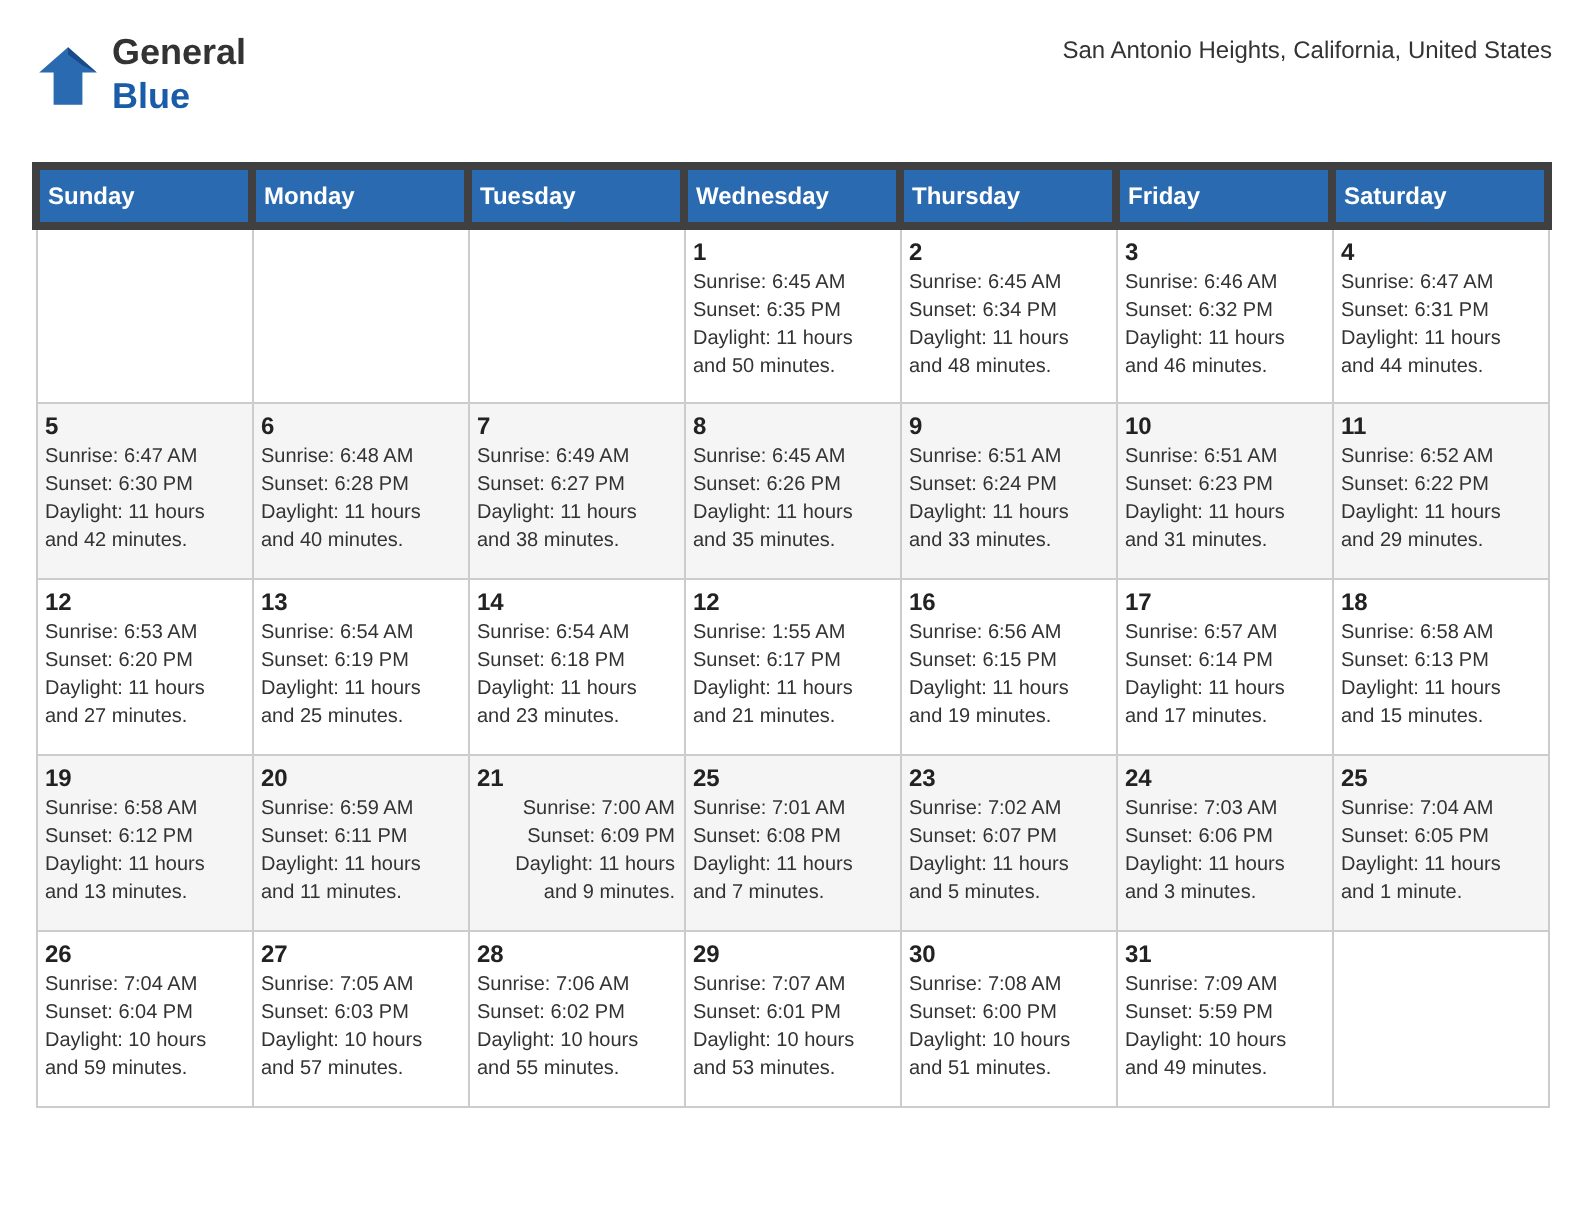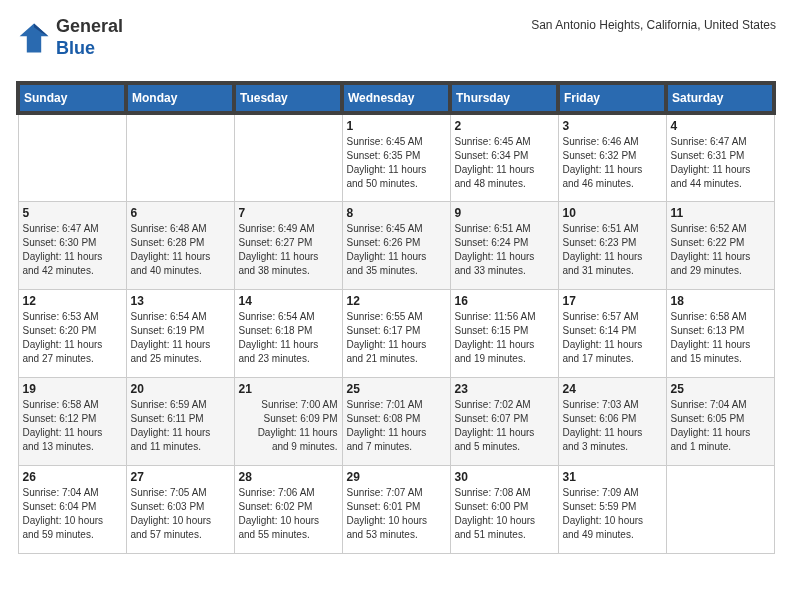--- a/index.html
+++ b/index.html
@@ -216,28 +216,28 @@
         </td>
         <td>
           <div class="day-number">14</div>
           <div class="day-info" style="white-space: pre-line;">Sunrise: 6:54 AM
 Sunset: 6:18 PM
 Daylight: 11 hours
 and 23 minutes.</div>
         </td>
         <td>
           <div class="day-number">12</div>
-          <div class="day-info" style="white-space: pre-line;">Sunrise: 6:55 AM
+          <div class="day-info" style="white-space: pre-line;">Sunrise: 1:55 AM
 Sunset: 6:17 PM
 Daylight: 11 hours
 and 21 minutes.</div>
         </td>
         <td>
           <div class="day-number">16</div>
-          <div class="day-info" style="white-space: pre-line;">Sunrise: 11:56 AM
+          <div class="day-info" style="white-space: pre-line;">Sunrise: 6:56 AM
 Sunset: 6:15 PM
 Daylight: 11 hours
 and 19 minutes.</div>
         </td>
         <td>
           <div class="day-number">17</div>
           <div class="day-info" style="white-space: pre-line;">Sunrise: 6:57 AM
 Sunset: 6:14 PM
 Daylight: 11 hours
 and 17 minutes.</div>

